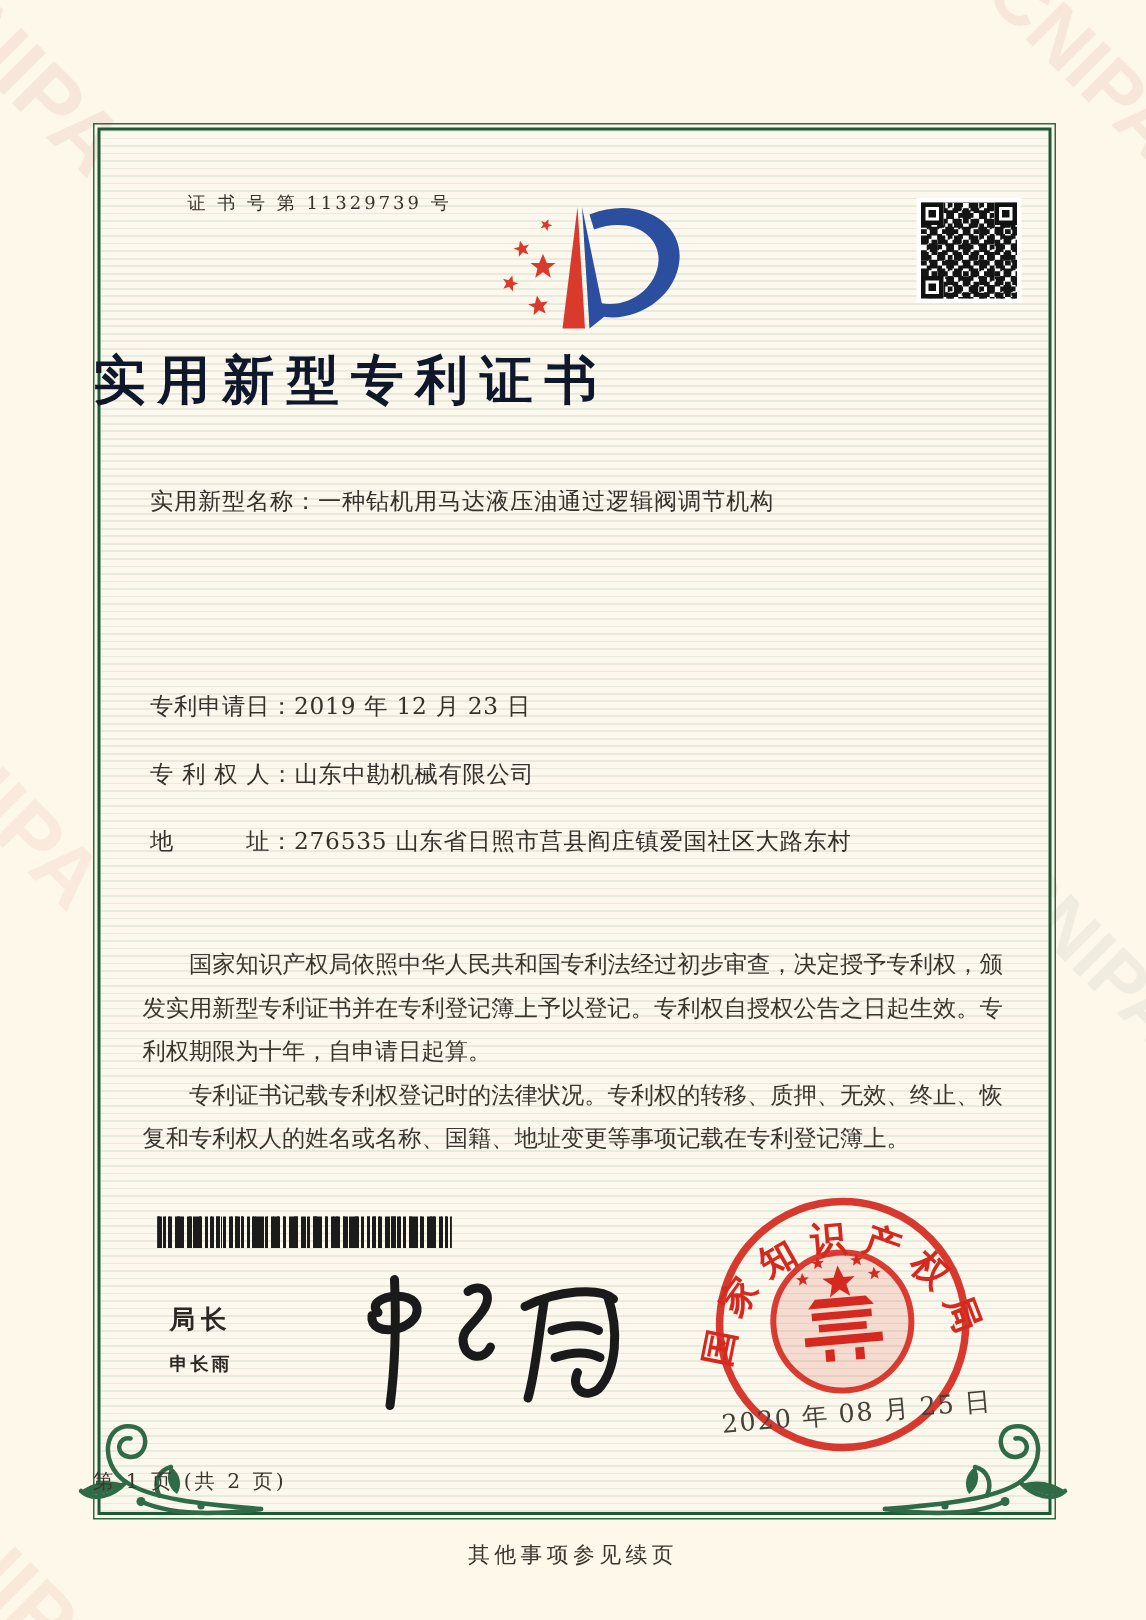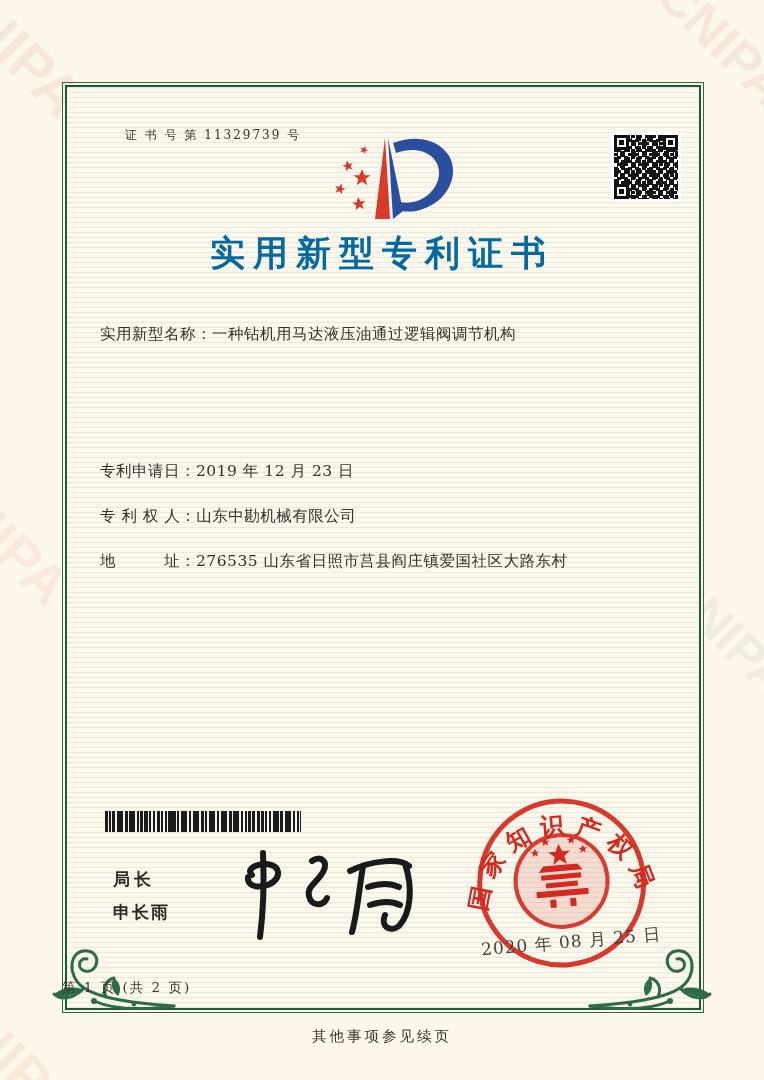--- a/index.html
+++ b/index.html
@@ -43,22 +43,22 @@
     background-image:
       conic-gradient(#141414 0 25%, transparent 0 50%, #141414 0 75%, transparent 0),
       conic-gradient(transparent 0 25%, #141414 0 50%, transparent 0 75%, #141414 0);
     background-size:7px 7px,11px 11px;
   }
   .finder{position:absolute;width:15px;height:15px;border:3px solid #111;background:#fff;box-sizing:border-box;}
   .finder::after{content:"";position:absolute;inset:2px;background:#111;}
   .finder.tl{left:0;top:0;} .finder.tr{right:0;top:0;} .finder.bl{left:0;bottom:0;}
   
   .doc-title{
-    position:absolute;left:62px;top:230px;width:640px;text-align:center;
-    font-size:35px;font-weight:700;letter-spacing:8px;color:#0369a1;
+    position:absolute;left:62px;top:230px;width:640px;
+    font-size:35px;font-weight:700;letter-spacing:8px;color:#0f172a;
   }
   
   .field-row{position:absolute;left:100px;font-size:15.5px;letter-spacing:0.5px;color:#35302b;white-space:nowrap;}
   .fr0{top:324px;} .fr1{top:371px;} .fr2{top:416px;} .fr3{top:461px;} .fr4{top:506px;} .fr5{top:551px;}
   .grant-row{position:absolute;left:100px;top:596px;width:565px;font-size:15.5px;letter-spacing:0.5px;color:#35302b;white-space:nowrap;}
   .grant-no{position:absolute;left:295px;top:0;}
   
   .body-text{position:absolute;left:95px;top:629px;width:580px;font-size:15.5px;line-height:29px;color:#3a342e;}
   .body-text p{margin:0;text-indent:2em;}
   
@@ -66,21 +66,21 @@
     position:absolute;left:105px;top:811px;width:196px;height:21px;
     background-image:
       repeating-linear-gradient(90deg,#1b1b1b 0 2px,transparent 2px 4px),
       repeating-linear-gradient(90deg,#1b1b1b 0 1px,transparent 1px 7px),
       repeating-linear-gradient(90deg,#1b1b1b 0 3px,transparent 3px 13px),
       repeating-linear-gradient(90deg,transparent 0 5px,#1b1b1b 5px 6px,transparent 6px 17px);
   }
   
   .signer-title{position:absolute;left:113px;top:868px;font-size:17px;font-weight:600;
     font-family:"Liberation Sans","DejaVu Sans",sans-serif;color:#2c2824;letter-spacing:4px;}
-  .signer-name{position:absolute;left:113px;top:901px;font-size:17px;font-weight:600;
+  .signer-name{position:absolute;left:113px;top:901px;font-size:12px;font-weight:600;
     font-family:"Liberation Sans","DejaVu Sans",sans-serif;color:#2c2824;letter-spacing:2px;}
   .signature{position:absolute;left:222px;top:845px;}
   .seal{position:absolute;left:450px;top:793px;transform:rotate(-5deg);}
   
   .page-info{position:absolute;left:62px;top:979px;width:640px;text-align:left;font-size:13.5px;letter-spacing:2px;color:#3a342e;}
   .continuation{position:absolute;left:0;top:1027px;width:764px;text-align:center;font-size:14.5px;letter-spacing:3px;color:#3a342e;}
 </style>
 </head>
 <body>
 
@@ -161,20 +161,24 @@
     <span>专利申请日：</span><span>2019 年 12 月 23 日</span>
   </div>
   <div class="field-row fr4">
     <span>专 利 权 人：</span><span>山东中勘机械有限公司</span>
   </div>
   <div class="field-row fr5">
     <span>地　　　址：</span><span>276535 山东省日照市莒县阎庄镇爱国社区大路东村</span>
   </div>
 
 
+  <div class="body-text">
+    <p>国家知识产权局依照中华人民共和国专利法经过初步审查，决定授予专利权，颁发实用新型专利证书并在专利登记簿上予以登记。专利权自授权公告之日起生效。专利权期限为十年，自申请日起算。</p>
+    <p>专利证书记载专利权登记时的法律状况。专利权的转移、质押、无效、终止、恢复和专利权人的姓名或名称、国籍、地址变更等事项记载在专利登记簿上。</p>
+  </div>
 
   <div class="barcode"></div>
 
   <div class="signer-title">局长</div>
   <div class="signer-name">申长雨</div>
 
   <svg class="signature" width="195" height="98" viewBox="0 0 195 98">
     <g fill="none" stroke="#1a1a1a" stroke-width="6" stroke-linecap="round" stroke-linejoin="round">
       <path d="M30,30 C 20,20 54,13 56,27 C 58,42 24,48 26,32"></path>
       <path d="M41,8 C 42,32 42,62 38,92"></path>

